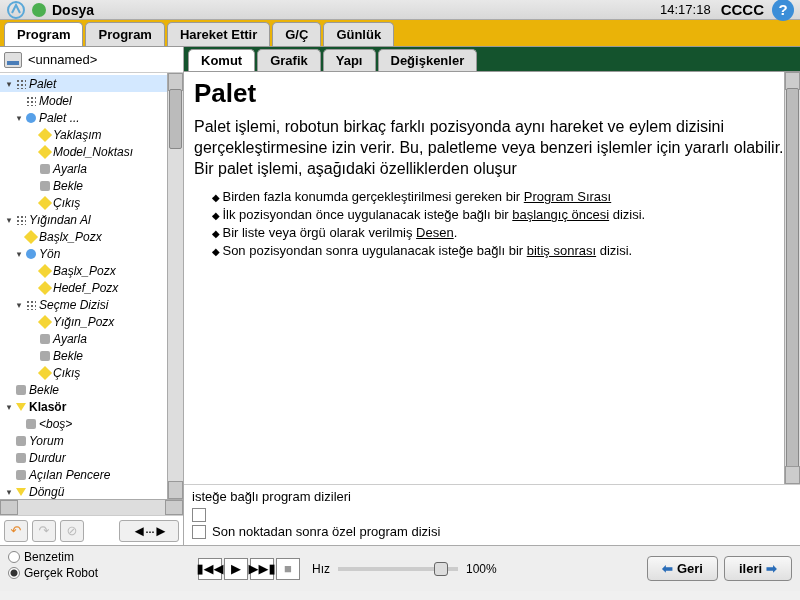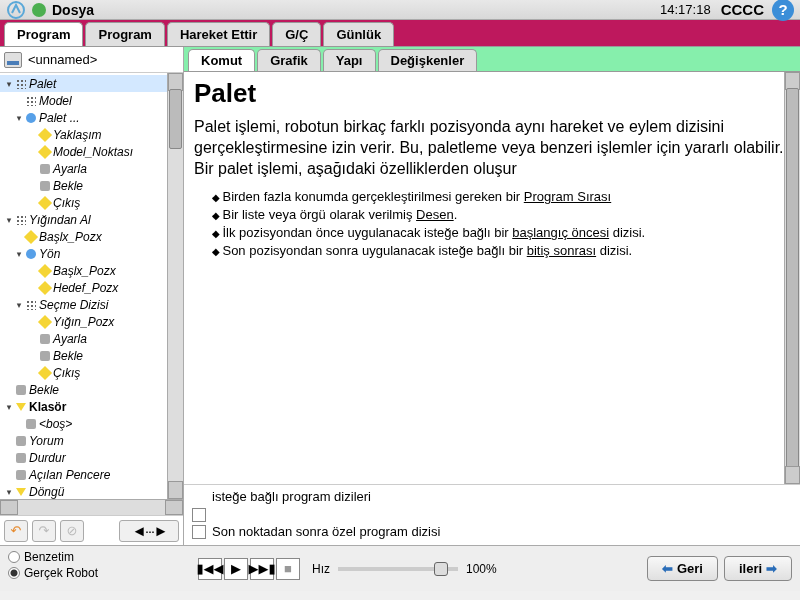--- a/index.html
+++ b/index.html
@@ -6,21 +6,21 @@
 body { width: 800px; height: 600px; background: #f0f0f0; overflow: hidden; position: relative; }
 
 .titlebar { height: 20px; background: linear-gradient(#e8e8e8,#d8d8d8); display: flex; align-items: center; padding: 0 6px; border-bottom: 1px solid #aaa; }
 .titlebar .logo { width: 20px; height: 20px; margin-right: 6px; display: inline-flex; align-items: center; justify-content: center; }
 .titlebar .globe { width: 14px; height: 14px; border-radius: 50%; background: #4caf50; margin-right: 6px; }
 .titlebar .title { font-weight: bold; font-size: 14px; flex: 1; }
 .titlebar .time { font-size: 13px; margin-right: 10px; }
 .titlebar .cccc { font-size: 15px; font-weight: bold; margin-right: 8px; }
 .titlebar .help { width: 22px; height: 22px; border-radius: 50%; background: #3b8ed8; color: #fff; display: flex; align-items: center; justify-content: center; font-weight: bold; font-size: 15px; }
 
-.main-tabs { display: flex; background: #be185d; padding: 2px 4px 0 4px; border-bottom: 1px solid #999; }
+.main-tabs { display: flex; background: #eab308; padding: 2px 4px 0 4px; border-bottom: 1px solid #999; }
 .main-tab { padding: 4px 12px; border: 1px solid #999; border-bottom: none; border-radius: 5px 5px 0 0; background: #e0e0e0; margin-right: 2px; font-size: 13px; font-weight: bold; cursor: pointer; }
 .main-tab.active { background: #fff; }
 
 .workspace { display: flex; height: 498px; }
 
 .left-panel { width: 184px; border-right: 1px solid #aaa; display: flex; flex-direction: column; background: #fff; }
 .file-row { display: flex; align-items: center; height: 26px; border-bottom: 1px solid #ccc; padding: 0 4px; }
 .disk-icon { width: 18px; height: 16px; background: #e0e0e0; border: 1px solid #888; border-radius: 2px; margin-right: 6px; position: relative; }
 .disk-icon::after { content:''; position:absolute; bottom:2px; left:2px; right:2px; height:4px; background:#4a7db8; }
 .file-name { font-size: 13px; }
@@ -45,37 +45,37 @@
 .tree-label { font-size: 12px; }
 .italic { font-style: italic; }
 .bold { font-weight: bold; }
 .ind1 { padding-left: 14px; } .ind2 { padding-left: 28px; }
 
 .left-toolbar { height: 30px; display: flex; align-items: center; padding: 0 4px; gap: 4px; border-top:1px solid #ccc; }
 .tbtn { width: 24px; height: 22px; border: 1px solid #aaa; border-radius: 3px; background: #f0f0f0; display: flex; align-items: center; justify-content: center; font-size: 13px; }
 .arrows { font-size: 15px; letter-spacing: -2px; }
 
 .right-panel { flex: 1; display: flex; flex-direction: column; background: #fff; }
-.sub-tabs { display: flex; padding: 2px 4px 0 4px; border-bottom: 1px solid #999; background:#86efac; }
+.sub-tabs { display: flex; padding: 2px 4px 0 4px; border-bottom: 1px solid #999; background:#14532d; }
 .sub-tab { padding: 3px 12px; border: 1px solid #999; border-bottom: none; border-radius: 5px 5px 0 0; background: #e0e0e0; margin-right: 2px; font-size: 13px; font-weight: bold; cursor: pointer; }
 .sub-tab.active { background: #fff; }
 .content { flex: 1; padding: 6px 10px; overflow: hidden; position: relative; }
 .content h1 { font-size: 26px; font-weight: bold; margin-bottom: 8px; }
 .content .desc { font-size: 16px; margin-bottom: 10px; line-height: 1.3; }
 .content ul { list-style: none; padding-left: 18px; font-size: 13px; }
 .content li { margin-bottom: 3px; }
 .content li::before { content:'◆ '; font-size: 10px; }
 .ul-link { text-decoration: underline; }
 .content-scroll { position:absolute; right:0; top:0; bottom:0; width:16px; background:#ddd; border-left:1px solid #aaa; }
 .content-scroll::before { content:''; position:absolute; top:0; left:0; right:0; height:16px; background:#ccc; border:1px solid #999; }
 .content-scroll::after { content:''; position:absolute; bottom:0; left:0; right:0; height:16px; background:#ccc; border:1px solid #999; }
 .content-thumb { position:absolute; top:16px; left:1px; right:1px; bottom:16px; background:#bbb; border:1px solid #888; border-radius:2px; }
 
 .options-box { border-top: 1px solid #ccc; padding: 4px 8px; font-size: 13px; }
-.opt-title { margin-bottom: 4px; margin-left: 20px; }
+.opt-title { margin-bottom: 4px; }
 .chk-row { display: flex; align-items: center; gap: 6px; margin-bottom: 2px; }
 .chk { width: 14px; height: 14px; border: 1px solid #888; background: #fff; }
 
 .footer { height: 46px; display: flex; align-items: center; padding: 0 8px; border-top: 1px solid #aaa; background: #eee; position: relative; }
 .sim-col { position:absolute; left:8px; top:4px; display:flex; flex-direction:column; gap:2px; font-size:12px; }
 .sim-row { display:flex; align-items:center; gap:4px; }
 .radio-dot { width:12px; height:12px; border-radius:50%; border:1px solid #888; background:#fff; }
 .radio-dot.on { background: radial-gradient(#333 3px, #fff 4px); }
 .play-controls { margin-left: 190px; display: flex; gap: 2px; align-items: center; }
 .pbtn { width: 24px; height: 22px; border: 1px solid #888; background: #fff; display: flex; align-items: center; justify-content: center; font-size: 13px; }
@@ -266,22 +266,22 @@
       <div class="sub-tab active">Komut</div>
       <div class="sub-tab">Grafik</div>
       <div class="sub-tab">Yapı</div>
       <div class="sub-tab">Değişkenler</div>
     </div>
     <div class="content">
       <h1>Palet</h1>
       <p class="desc">Palet işlemi, robotun birkaç farklı pozisyonda aynı hareket ve eylem dizisini gerçekleştirmesine izin verir. Bu, paletleme veya benzeri işlemler için yararlı olabilir. Bir palet işlemi, aşağıdaki özelliklerden oluşur</p>
       <ul id="bullets">
           <li><span>Birden fazla konumda gerçekleştirilmesi gereken bir </span><span class="ul-link">Program Sırası</span><span></span></li>
+          <li><span>İlk pozisyondan önce uygulanacak isteğe bağlı bir </span><span class="ul-link">başlangıç öncesi</span><span> dizisi.</span></li>
           <li><span>Bir liste veya örgü olarak verilmiş </span><span class="ul-link">Desen</span><span>.</span></li>
-          <li><span>İlk pozisyondan önce uygulanacak isteğe bağlı bir </span><span class="ul-link">başlangıç öncesi</span><span> dizisi.</span></li>
           <li><span>Son pozisyondan sonra uygulanacak isteğe bağlı bir </span><span class="ul-link">bitiş sonrası</span><span> dizisi.</span></li>
         </ul>
       <div class="content-scroll">
           <div class="content-thumb"></div>
         </div>
     </div>
     <div class="options-box">
       <div class="opt-title">isteğe bağlı program dizileri</div>
       <div class="chk-row">
           <span class="chk"></span>

